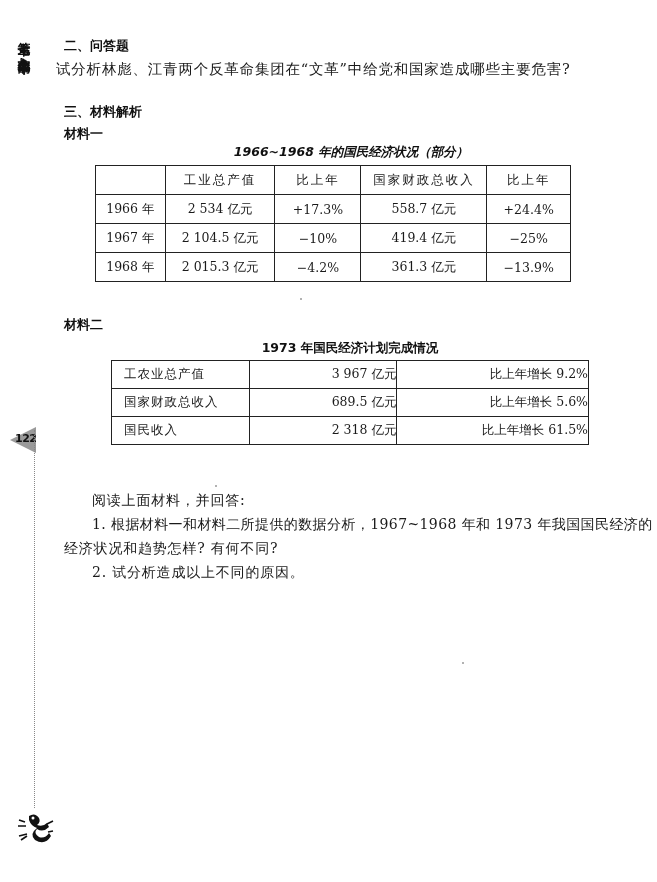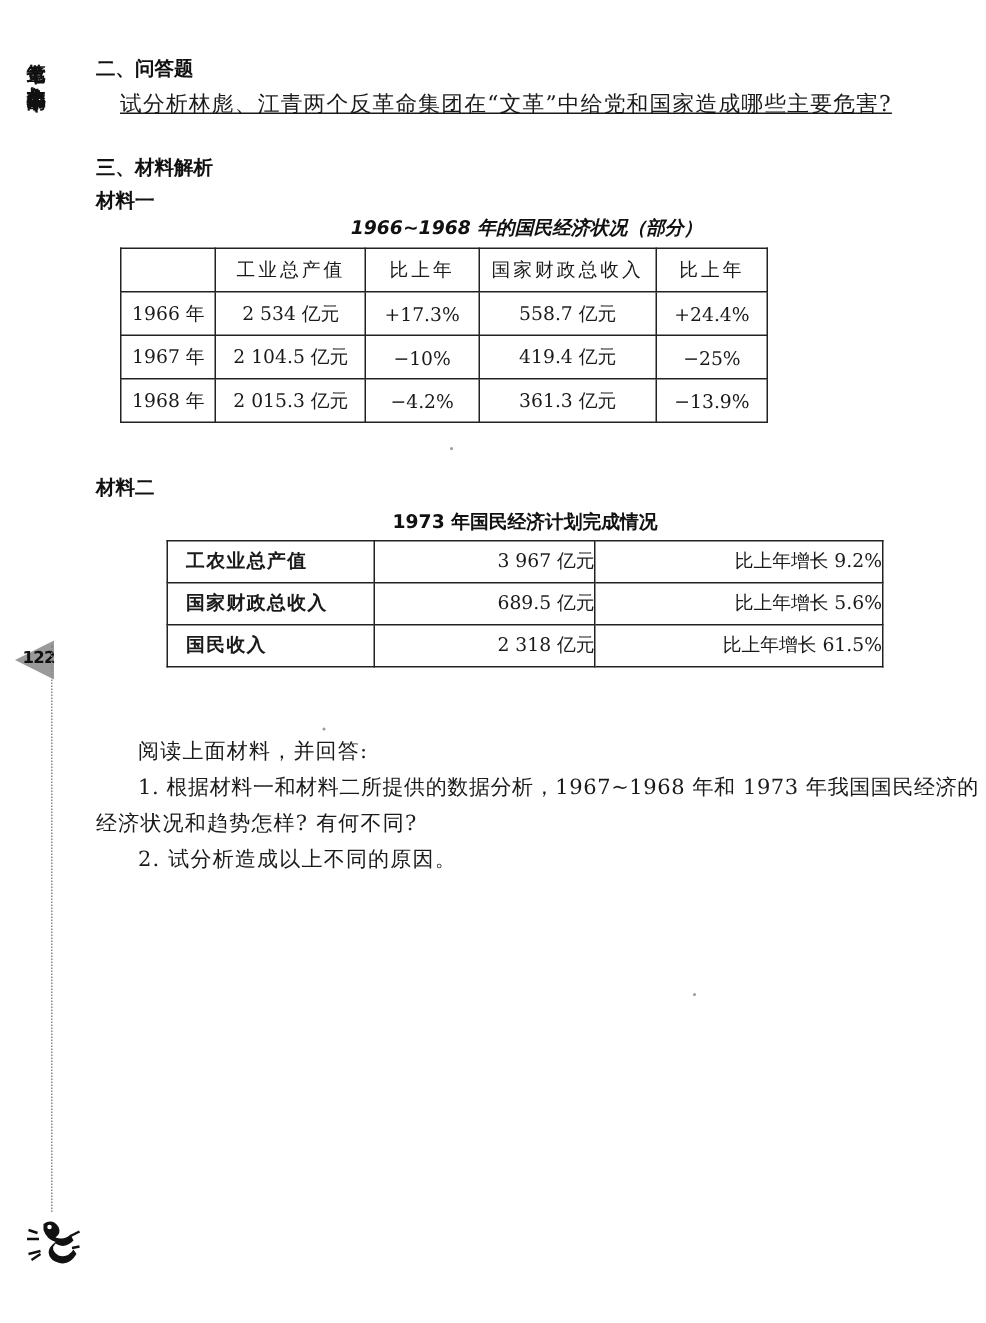--- a/index.html
+++ b/index.html
@@ -33,21 +33,21 @@
   .table-title {
     font-family: "DejaVu Sans", "Liberation Sans", sans-serif; font-weight: bold; font-size: 12.5px;
     text-align: center; color: #111;
   }
   table.data { position: absolute; border-collapse: collapse; font-size: 12.5px; }
   table.data td {
     border: 1.5px solid #222; padding: 0; height: 28px; vertical-align: middle; white-space: nowrap;
   }
   table.t1 td.c { text-align: center; }
   table.t2 td { height: 27px; }
-  table.t2 td.l { text-align: left; padding-left: 12px; letter-spacing: 1px; font-weight: bold; }
+  table.t2 td.l { text-align: left; padding-left: 12px; letter-spacing: 1px; }
   table.t2 td.c { text-align: right; }
   .hdr { letter-spacing: 2px; }
   .dot { position: absolute; width: 2px; height: 2px; background: #999; border-radius: 1px; }
 </style>
 </head>
 <body>
 
 <div class="sidebar-title">
   <span>第七章</span><span class="gap"></span><span>『文化大革命』的十年</span>
 </div>
@@ -56,27 +56,27 @@
 </svg>
 <div class="page-num">122</div>
 <div class="sidebar-line"></div>
 <svg class="dragon" viewBox="0 0 40 40">
   <path d="M14 6 q6 -4 10 2 q2 4 -2 7 q6 2 10 -2 l2 4 q-6 6 -12 2 q-4 4 2 8 q6 2 10 -4 l2 3 q-6 10 -16 4 q-6 -6 2 -12 q-6 -2 -8 -8 z" fill="#111"></path>
   <path d="M4 10 l6 2 M3 16 l8 0 M4 26 l8 -2 M6 30 l6 -4 M32 14 l6 -3 M33 22 l5 -1" stroke="#111" stroke-width="1.6" fill="none"></path>
   <circle cx="18" cy="8" r="1.5" fill="#fff"></circle>
 </svg>
 
 <div class="abs heading" style="left:64px; top:37px;">二、问答题</div>
-<div class="abs body-text" style="left:80px; top:60px;text-decoration:underline;">试分析林彪、江青两个反革命集团在“文革”中给党和国家造成哪些主要危害?</div>
+<div class="abs body-text" style="left:56px; top:60px;">试分析林彪、江青两个反革命集团在“文革”中给党和国家造成哪些主要危害?</div>
 
 <div class="abs heading" style="left:64px; top:103px;text-align:center;">三、材料解析</div>
 <div class="abs heading" style="left:64px; top:125px;">材料一</div>
 <div class="abs table-title" style="left:95px; width:512px; top:144px;font-style:italic;">1966~1968 年的国民经济状况（部分）</div>
 
-<table class="data t1" style="left:80px; top:165px; width:432px;padding-left:20px;">
+<table class="data t1" style="left:95px; top:165px; width:476px;padding-left:20px;">
   <colgroup>
       <col style="width:75px">
       <col style="width:118px">
       <col style="width:95px">
       <col style="width:132px">
       <col style="width:92px">
     </colgroup>
   <tbody>
       <tr>
     <td class="c hdr"></td>

